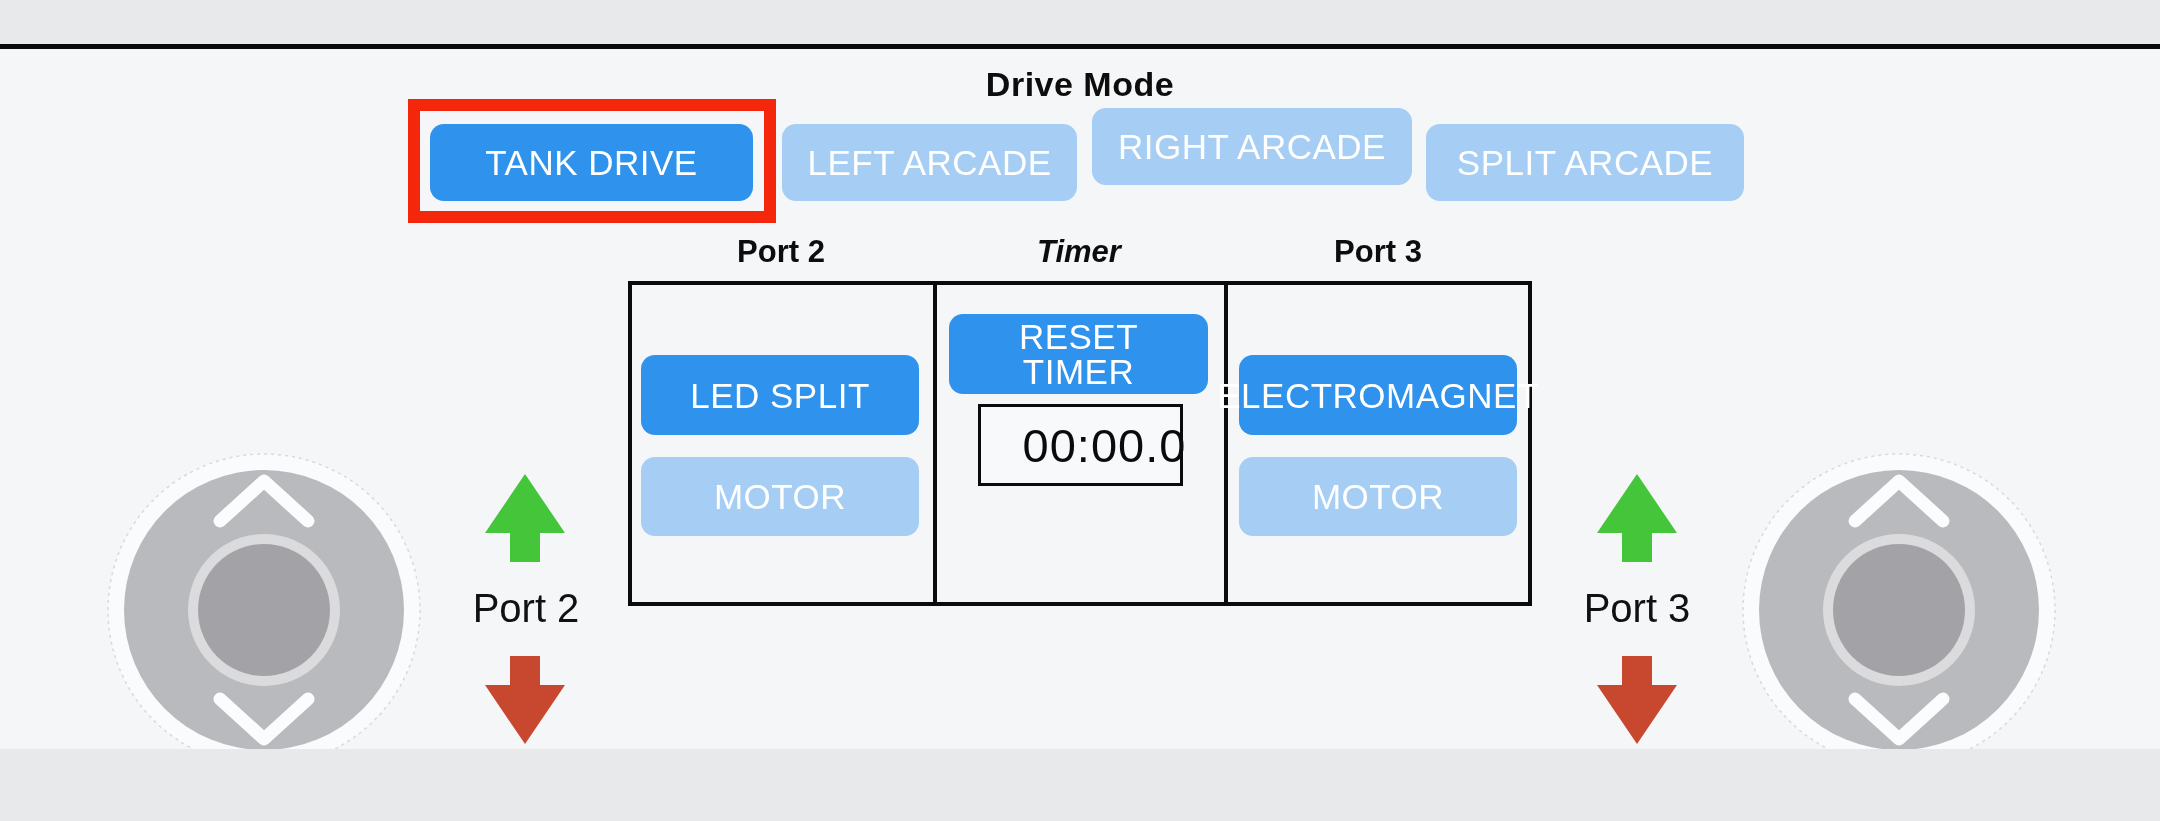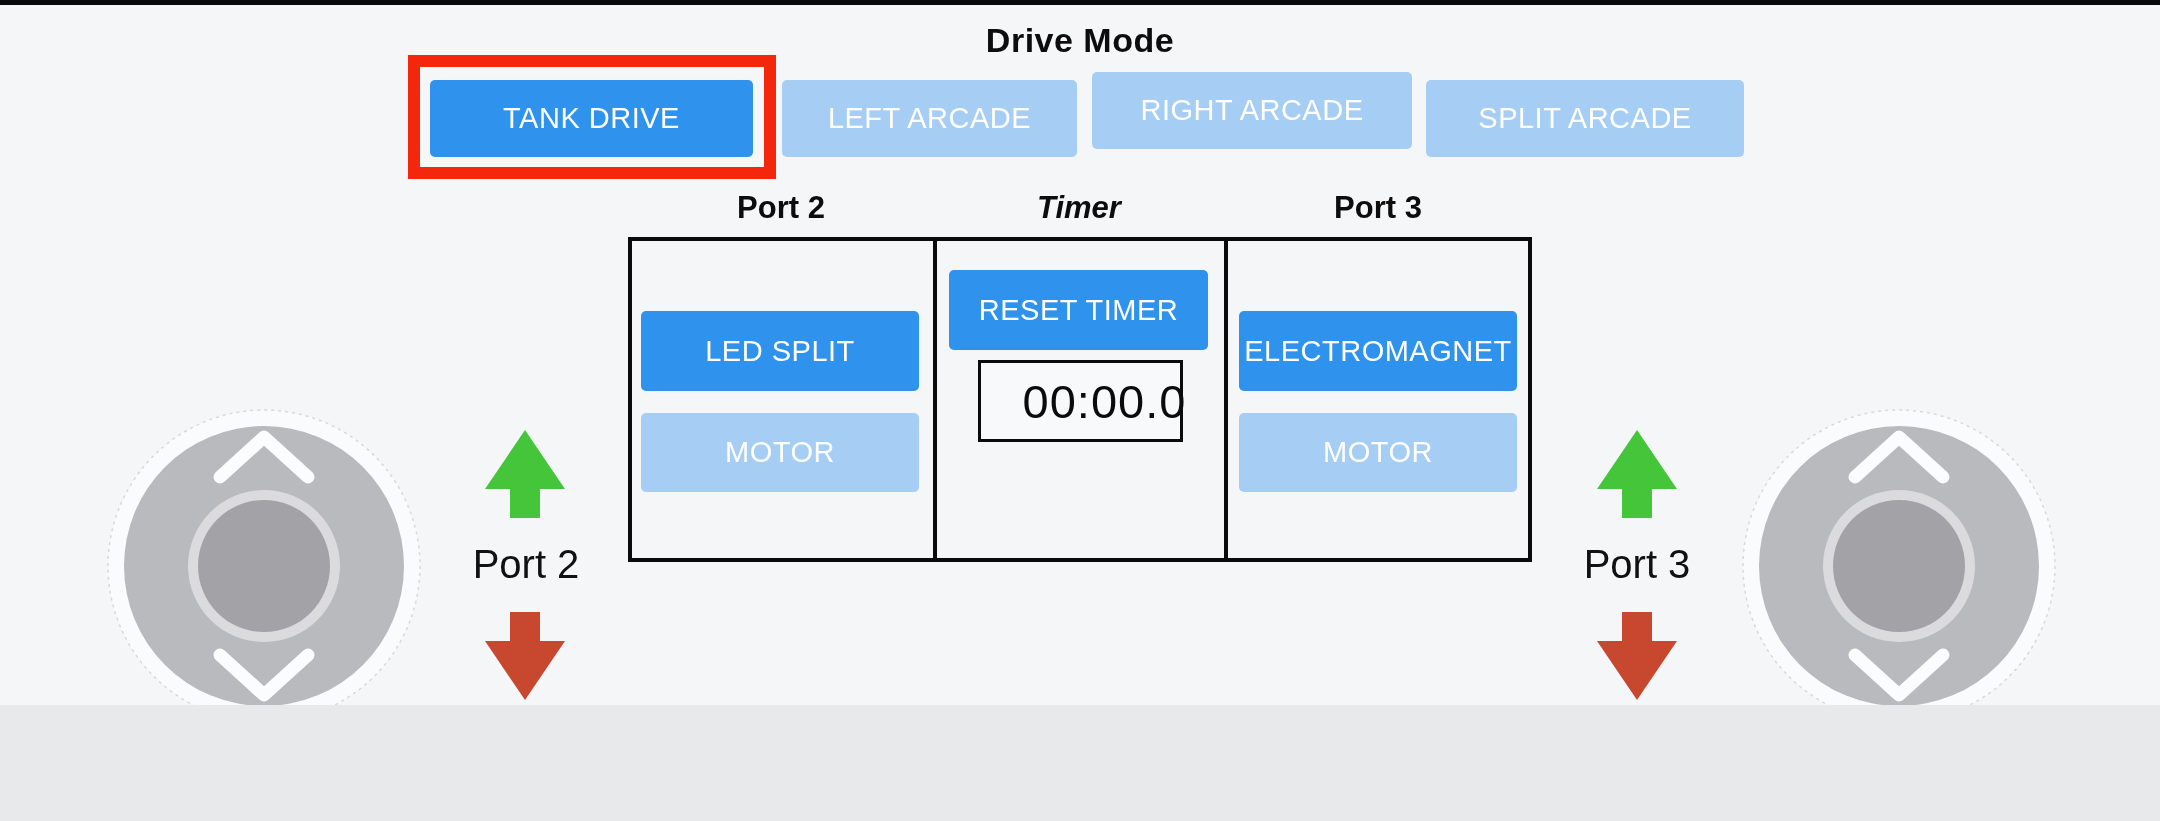--- a/index.html
+++ b/index.html
@@ -1,40 +1,41 @@
 <!DOCTYPE html>
 <html style="--bg: #F5F6F8; --active-blue: #2F92EC; --light-blue: #A6CDF4; --highlight-red: #F4260B; --green-arrow: #45C63A; --red-arrow: #C8482F; --panel-border: #0B0B0B; --stick-base: #B9BABD; --stick-knob: #A3A3A7;"><head>
 <meta charset="utf-8">
 <style>
   html,body{margin:0;padding:0;background:#e8e9eb;}
   #app{
     position:relative;width:2160px;height:705px;overflow:hidden;
     background:var(--bg,#F5F6F8);
     font-family:"Liberation Sans", sans-serif;
+    margin-top:44px;
     -webkit-font-smoothing:antialiased;
   }
   .abs{position:absolute;box-sizing:border-box;}
 
   
   .topbar{left:0;top:0;width:2160px;height:5px;background:#0A0A0A;}
 
   
   .big-title{
     font-weight:bold;font-size:34px;color:#0D0D0D;text-align:center;
     line-height:40px;letter-spacing:.5px;
   }
   .col-header{
     font-weight:bold;font-size:31px;color:#0D0D0D;text-align:center;line-height:36px;
   }
 
   
   .btn{
-    border:none;border-radius:5px;color:#FFFFFF;
+    border:none;border-radius:14px;color:#FFFFFF;
     font-family:"Liberation Sans", sans-serif;
-    font-size:29px;letter-spacing:.5px;line-height:1;
+    font-size:35px;letter-spacing:.5px;line-height:1;
     display:flex;align-items:center;justify-content:center;
     padding:12px;cursor:pointer;
   }
   .btn.primary{background:var(--active-blue,#2F92EC);}
   .btn.muted{background:var(--light-blue,#A6CDF4);}
 
   
   .highlight{
     border:12px solid var(--highlight-red,#F4260B);
     background:transparent;pointer-events:none;
@@ -58,21 +59,21 @@
 <body>
 
 <div id="app">
 
   <div class="abs topbar"></div>
 
   <div class="abs big-title" style="left:880px;top:20px;width:400px;height:40px;">Drive Mode</div>
 
   <button class="abs btn primary" style="left:430px;top:80px;width:323px;height:77px;">TANK DRIVE</button>
   <button class="abs btn muted" style="left:782px;top:80px;width:295px;height:77px;">LEFT ARCADE</button>
-  <button class="abs btn muted" style="left:1092px;top:72px;width:320px;height:77px;">RIGHT ARCADE</button>
+  <button class="abs btn muted" style="left:1092px;top:64px;width:320px;height:77px;">RIGHT ARCADE</button>
   <button class="abs btn muted" style="left:1426px;top:80px;width:318px;height:77px;">SPLIT ARCADE</button>
 
   <div class="abs highlight" style="left:408px;top:55px;width:368px;height:124px;"></div>
 
   <div class="abs col-header" style="left:681px;top:190px;width:200px;height:36px;">Port 2</div>
   <div class="abs col-header" style="left:979px;top:190px;width:200px;height:36px;font-style:italic;">Timer</div>
   <div class="abs col-header" style="left:1278px;top:190px;width:200px;height:36px;">Port 3</div>
 
   <div class="abs panel" style="left:628px;top:237px;width:904px;height:325px;"></div>
   <div class="abs vdivider" style="left:933px;top:237px;width:4px;height:325px;"></div>

